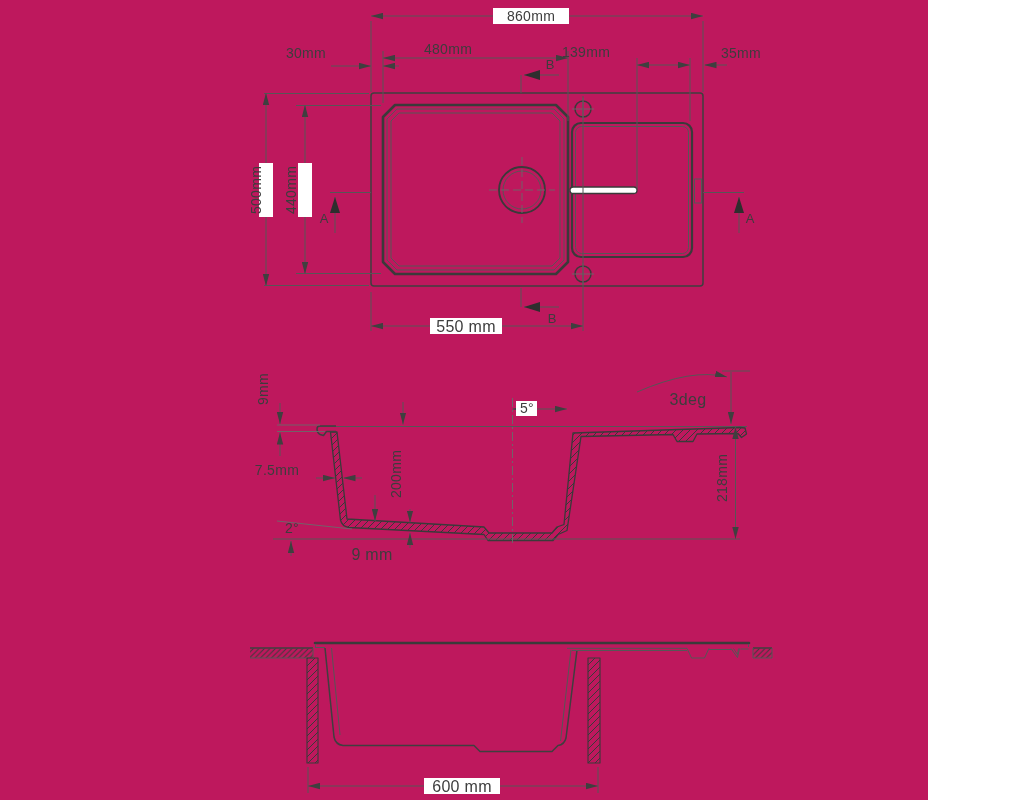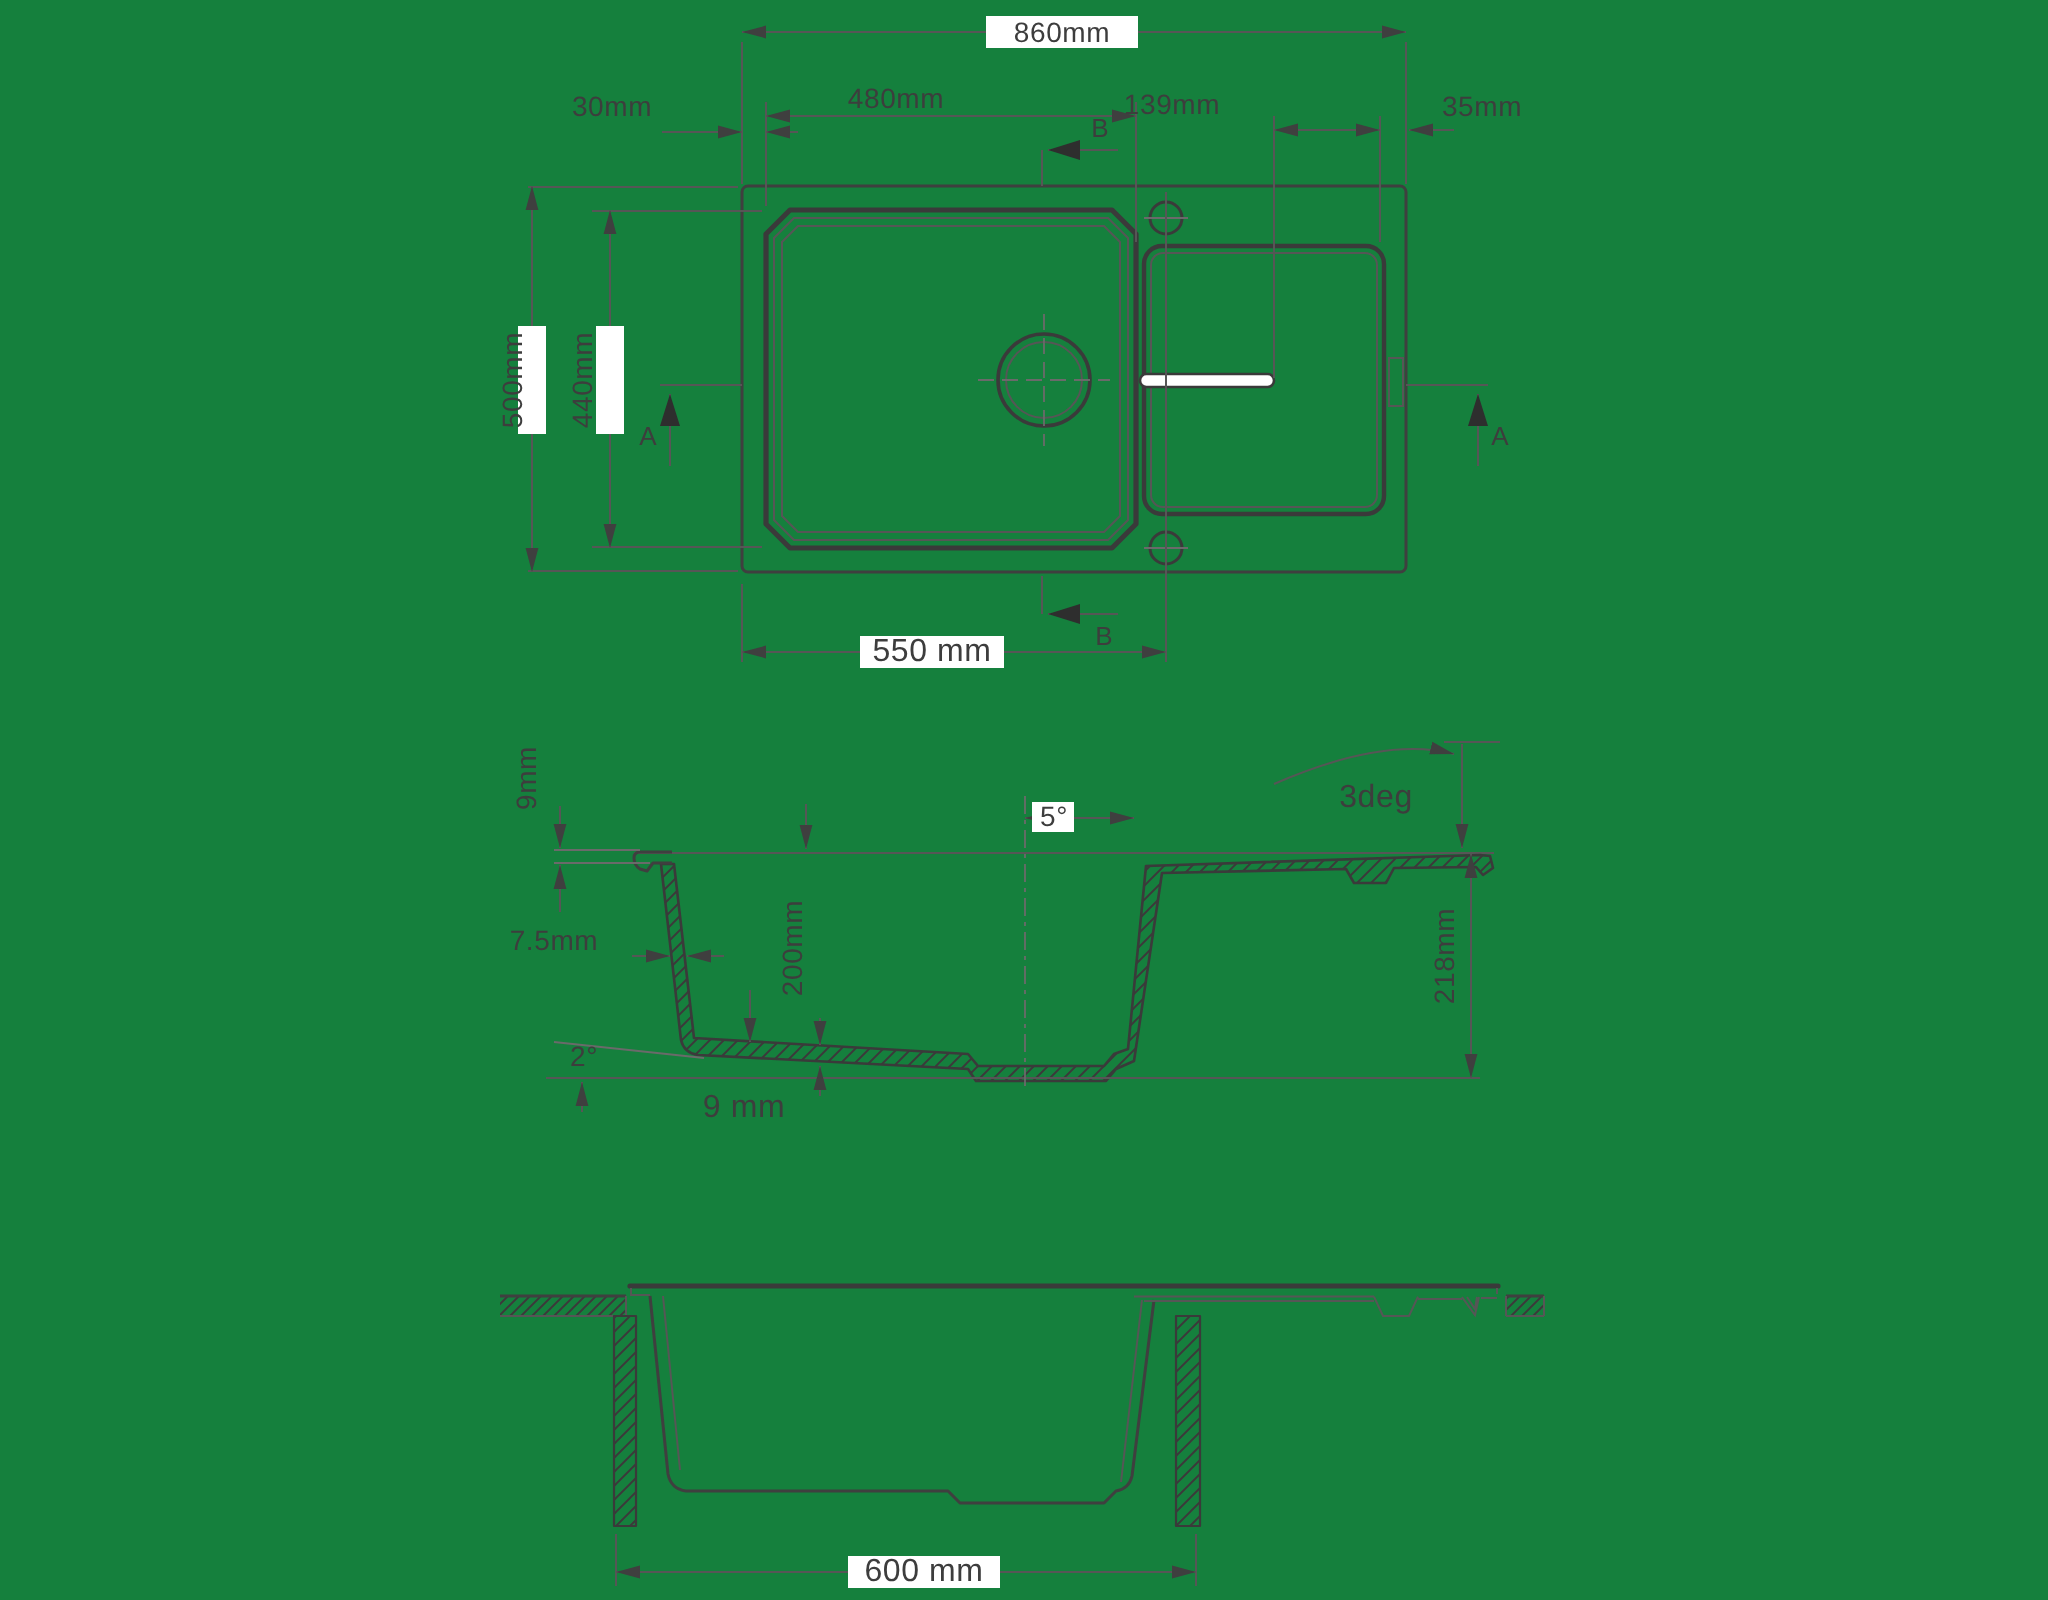--- a/index.html
+++ b/index.html
@@ -1,16 +1,16 @@
 <!DOCTYPE html>
 <html><head>
 <meta charset="utf-8">
 <style>
   html,body{margin:0;padding:0;background:#ffffff;}
-  .stage{width:1024px;height:800px;position:relative;background:#15803d;}
+  .stage{width:928px;height:800px;position:relative;background:#be185d;}
   svg{display:block;}
   
   .b  {stroke:#3a3a3a;stroke-width:2.6;fill:none;stroke-linejoin:round;stroke-linecap:round;}
   .b2 {stroke:#3a3a3a;stroke-width:2.2;fill:none;stroke-linejoin:round;}
   .m  {stroke:#3f3f3f;stroke-width:1.5;fill:none;stroke-linejoin:round;}
   .t  {stroke:#565656;stroke-width:1;fill:none;}
   .tt {stroke:#6a6a6a;stroke-width:0.9;fill:none;}
   .hatched{fill:url(#hatch);stroke:#3a3a3a;stroke-width:1.3;stroke-linejoin:round;}
   .hfill{fill:url(#hatch2);stroke:none;}
   .mask{fill:#ffffff;stroke:none;}

